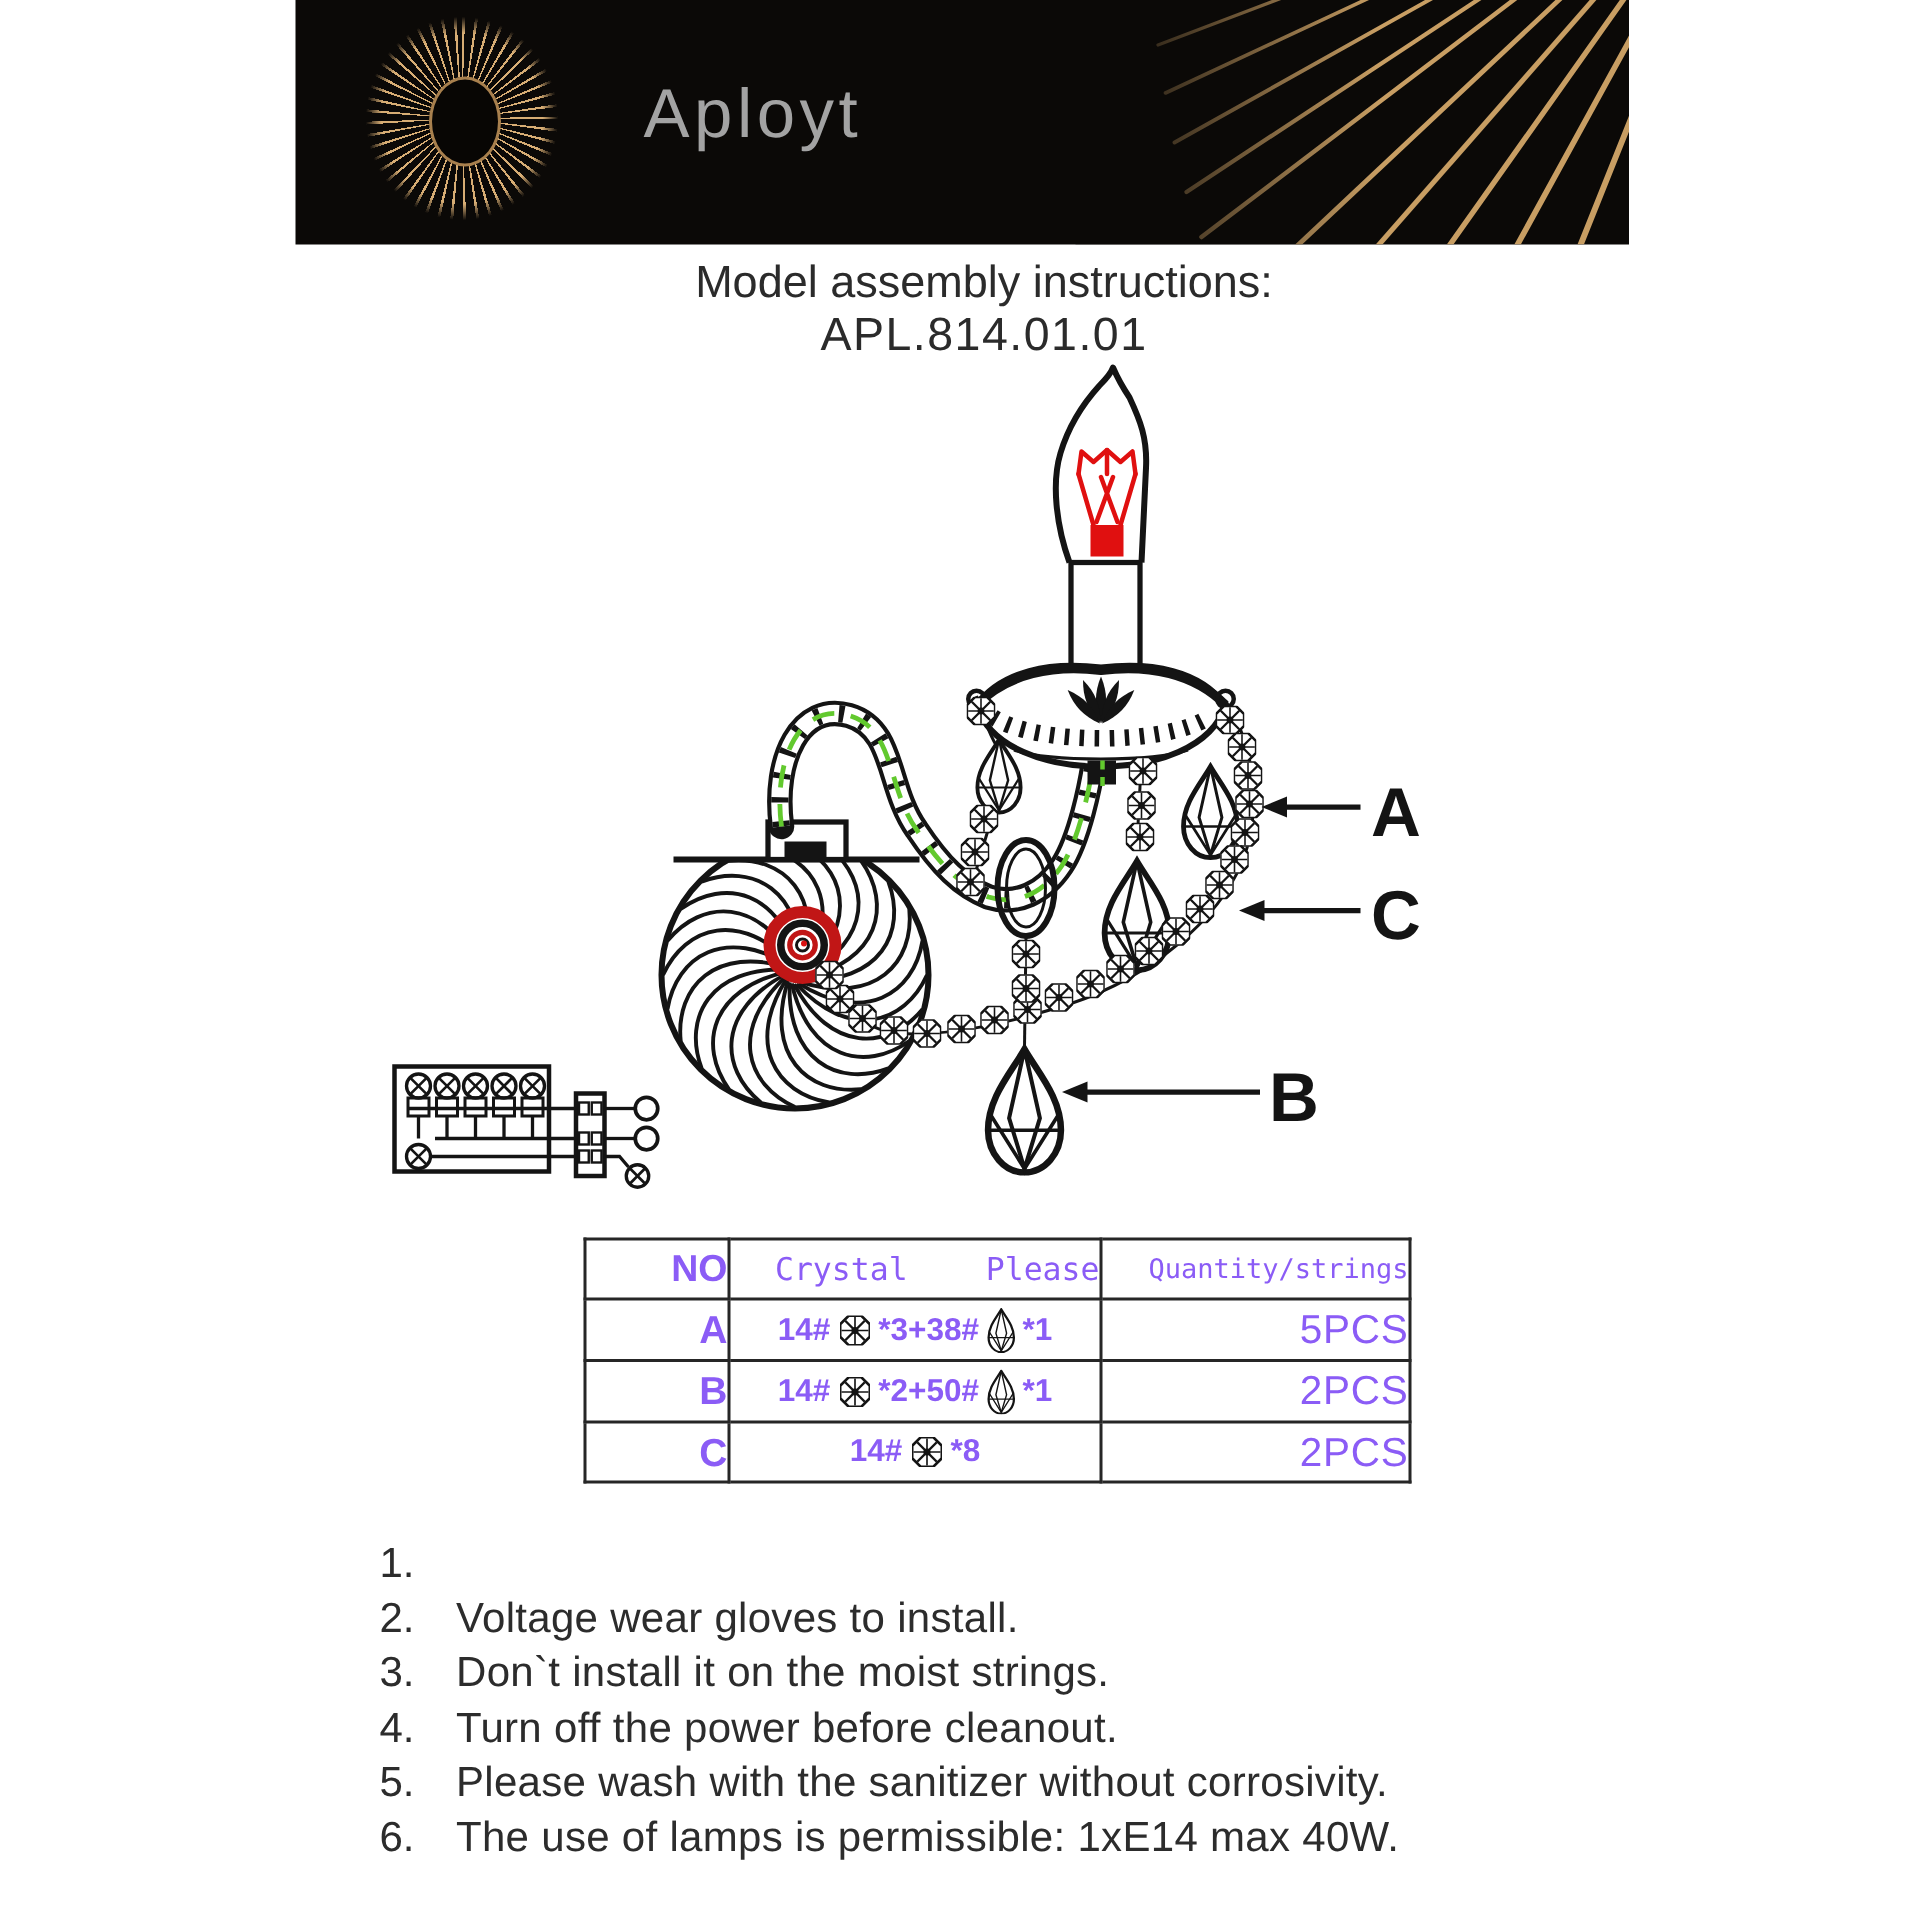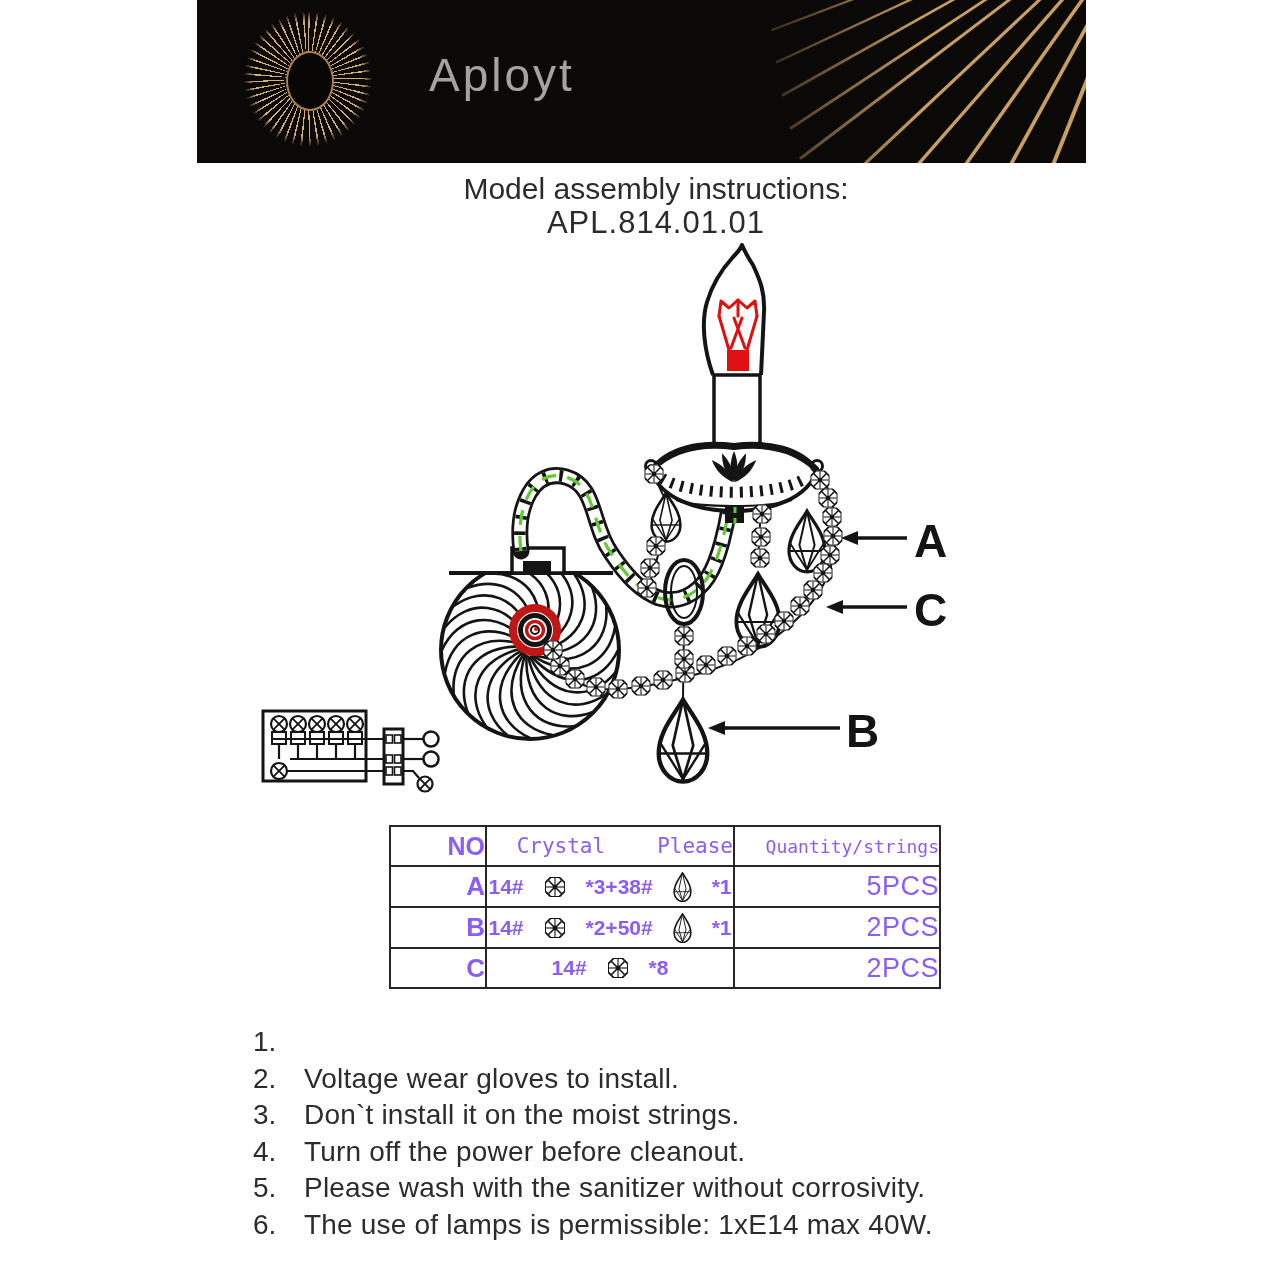--- a/index.html
+++ b/index.html
@@ -32,21 +32,21 @@
   .col-crystal{width:246px;}
   .col-qty{width:204px;border-radius:12px;}
   .row-h{height:40px;}
   .row-b{height:41px;}
   .th-no{font-size:25px;font-weight:bold;}
   .th-crystal{font-family:"DejaVu Sans Mono",monospace;font-size:21px;}
   .th-crystal .gap{display:inline-block;width:52px;}
   .th-qty{font-family:"DejaVu Sans Mono",monospace;font-size:18px;}
   .td-no{font-size:26px;font-weight:bold;}
   .td-qty{font-size:27px;font-weight:normal;letter-spacing:0.5px;}
-  .crystal-cell{display:flex;align-items:center;justify-content:center;gap:20px;font-size:21px;font-weight:bold;}
+  .crystal-cell{display:flex;align-items:center;justify-content:center;gap:5px;font-size:21px;font-weight:bold;}
   .crystal-cell svg{display:block;}
 
   
   .instructions{position:absolute;left:253px;top:1026px;width:980px;color:#2c2c2c;}
   .instr-row{display:flex;align-items:baseline;height:36.5px;font-size:28px;}
   .instr-num{width:51px;flex:0 0 51px;}
   .instr-text{letter-spacing:0.2px;}
 </style>
 </head>
 <body>

